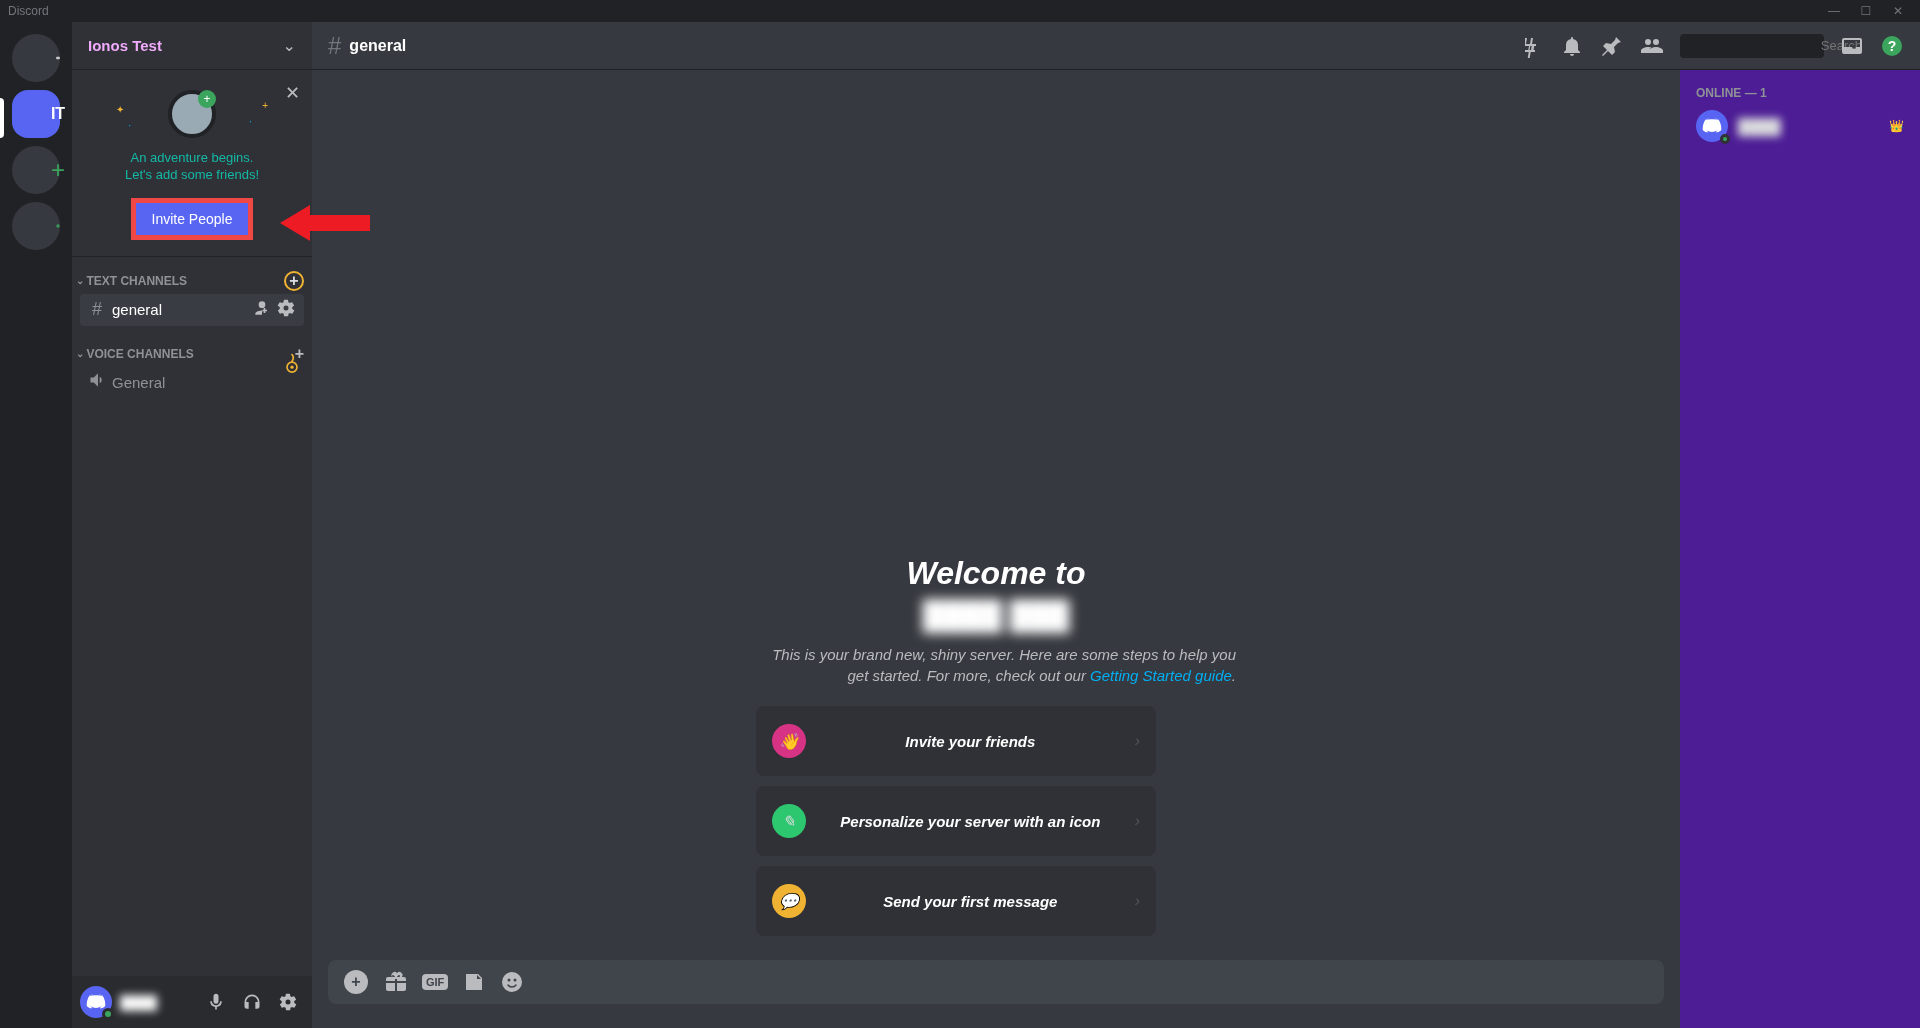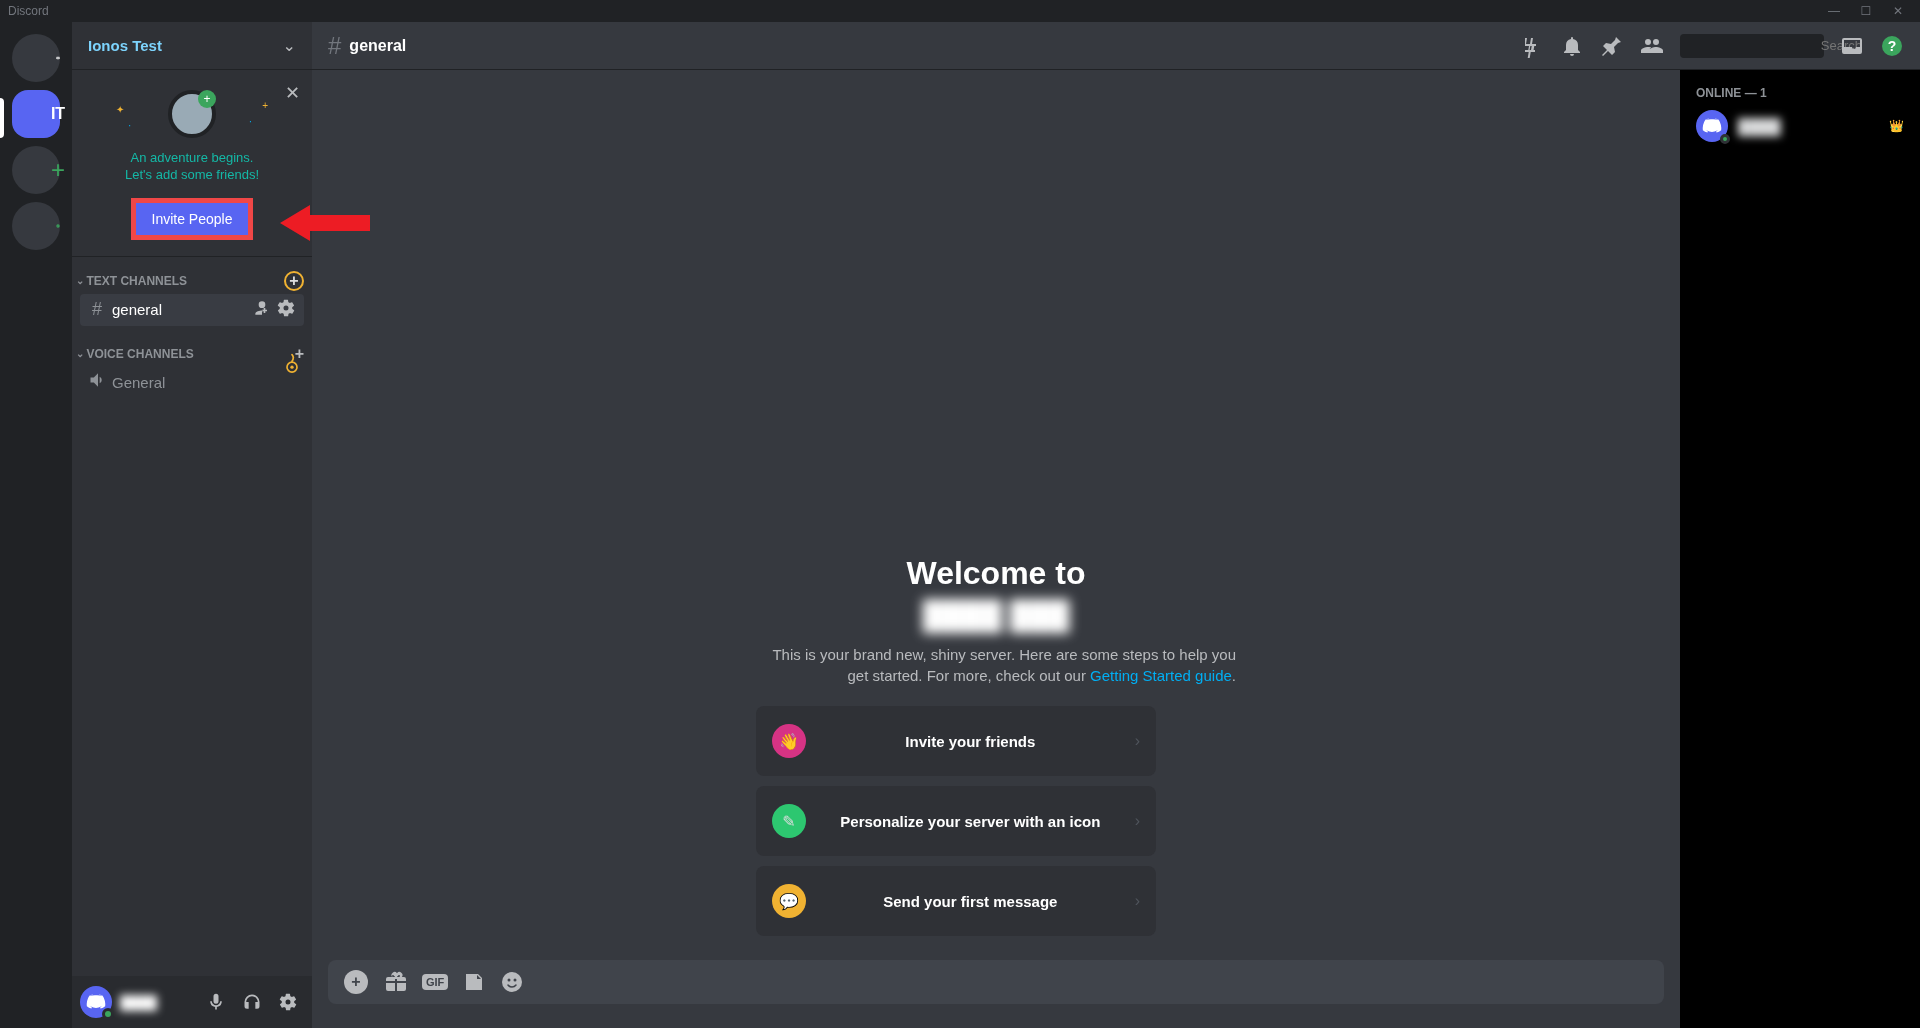--- a/index.html
+++ b/index.html
@@ -17,21 +17,21 @@
 .server-pill.discord { background: #36393f; }
 .server-pill.discord svg { width: 28px; height: 28px; fill: #dcddde; }
 .server-pill.selected { border-radius: 16px; background: #5865f2; color: #fff; font-weight: 600; }
 .server-pill.add { color: #3ba55d; font-size: 24px; }
 .server-pill.explore { color: #3ba55d; }
 .rail-indicator { position: absolute; left: 0; width: 4px; height: 40px; background: #fff; border-radius: 0 4px 4px 0; }
 
 
 .channel-sidebar { width: 240px; background: #2f3136; display: flex; flex-direction: column; }
 .server-header { height: 48px; border-bottom: 1px solid #202225; display: flex; align-items: center; justify-content: space-between; padding: 0 16px; cursor: pointer; }
-.server-header .name { font-weight: 600; color: #7dd3fc; font-size: 15px; }
+.server-header .name { font-weight: 600; color: #f0abfc; font-size: 15px; }
 .server-header .chev { color: #b9bbbe; }
 
 .invite-card { padding: 16px; border-bottom: 1px solid #202225; position: relative; text-align: center; }
 .invite-card .close { position: absolute; top: 12px; right: 12px; color: #b9bbbe; cursor: pointer; font-size: 18px; }
 .invite-art { height: 56px; position: relative; display:flex; align-items:center; justify-content:center; }
 .invite-avatar { width:48px; height:48px; border-radius:50%; background:#99aab5; border:4px solid #202225; position:relative; }
 .invite-avatar .plus-badge { position:absolute; top:-4px; right:-4px; width:18px; height:18px; border-radius:50%; background:#3ba55d; color:#fff; font-size:12px; display:flex; align-items:center; justify-content:center; }
 .sparkle { position:absolute; color:#f0b232; font-size:10px; }
 .invite-card p { font-size: 13px; color: #14b8a6; line-height: 1.3; margin-top: 8px; }
 .invite-btn-wrap { margin-top: 14px; display: inline-block; padding: 3px; background: #f04747; border: 2px solid #f04747; }
@@ -65,21 +65,21 @@
 .chat-header { height: 48px; border-bottom: 1px solid #202225; display: flex; align-items: center; padding: 0 16px; gap: 8px; }
 .chat-header .hash-big { color: #72767d; font-size: 24px; }
 .chat-header .title { color: #fff; font-weight: 600; flex: 1; }
 .chat-header .toolbar { display: flex; align-items: center; gap: 16px; }
 .chat-header .toolbar span { color: #b9bbbe; cursor: pointer; display:flex; align-items:center; }
 .chat-header .search-box { background: #202225; border-radius: 4px; width: 144px; height: 24px; display: flex; align-items: center; padding: 0 6px; color: #72767d; font-size: 13px; }
 .chat-header .search-box input { background: transparent; border: none; color: #dcddde; flex: 1; outline: none; font-size: 13px; text-align: right; }
 
 .chat-body { flex: 1; display: flex; overflow: hidden; }
 .messages { flex: 1; display: flex; flex-direction: column; position: relative; }
-.message-scroll { flex: 1; overflow: auto; display: flex; flex-direction: column; justify-content: flex-end; align-items: center; padding-bottom: 24px; }
+.message-scroll { flex: 1; overflow: auto; display: flex; flex-direction: column; justify-content: flex-end; align-items: center; padding-bottom: 24px; font-style: italic; }
 
 .welcome { text-align: center; max-width: 480px; }
 .welcome h1 { color: #fff; font-size: 32px; font-weight: 800; margin-bottom: 8px; }
 .welcome .server-name-blur { font-size: 28px; font-weight: 800; color: #fff; filter: blur(6px); margin-bottom: 12px; display:inline-block; }
 .welcome p { color: #b9bbbe; font-size: 15px; line-height: 1.4; text-align: right; }
 .welcome p a { color: #00aff4; text-decoration: none; }
 .welcome-cards { margin-top: 20px; display: flex; flex-direction: column; gap: 10px; width: 400px; }
 .wcard { background: #2f3136; border-radius: 8px; height: 70px; display: flex; align-items: center; padding: 0 16px; cursor: pointer; gap: 14px; }
 .wcard .wicon { width: 34px; height: 34px; border-radius: 50%; display:flex; align-items:center; justify-content:center; font-size:16px; }
 .wcard .wlabel { flex: 1; color: #fff; font-weight: 600; font-size: 15px; }
@@ -87,21 +87,21 @@
 
 .message-input-wrap { padding: 0 16px 24px 16px; }
 .message-input { background: #40444b; border-radius: 8px; height: 44px; display: flex; align-items: center; padding: 0 16px; gap: 16px; }
 .message-input .attach { width: 24px; height: 24px; border-radius: 50%; background: #b9bbbe; color: #40444b; display:flex; align-items:center; justify-content:center; font-weight: bold; cursor: pointer; }
 .message-input input { flex: 1; background: transparent; border: none; color: #dcddde; outline: none; font-size: 15px; }
 .message-input .actions { display: flex; gap: 14px; color: #b9bbbe; }
 .message-input .actions span { cursor: pointer; display:flex; align-items:center; }
 .gif-badge { background: #b9bbbe; color: #40444b; font-size: 11px; font-weight: 800; padding: 2px 4px; border-radius: 4px; }
 
 
-.members { width: 240px; background: #000000; padding: 16px 8px; }
+.members { width: 240px; background: #4c1d95; padding: 16px 8px; }
 .members .group-label { font-size: 12px; color: #8e9297; font-weight: 600; padding: 0 8px; margin-bottom: 6px; }
 .member { display: flex; align-items: center; gap: 10px; padding: 4px 8px; border-radius: 4px; cursor: pointer; }
 .member-avatar { width: 32px; height: 32px; border-radius: 50%; background: #5865f2; position:relative; display:flex; align-items:center; justify-content:center; }
 .member-avatar .status-dot { position:absolute; bottom:-2px; right:-2px; width:10px; height:10px; border-radius:50%; background:#3ba55d; border:3px solid #2f3136; }
 .member-name { color: #dcddde; font-size: 15px; filter: blur(4px); flex:1; }
 .crown { color: #f0b232; font-size: 12px; }
 
 
 .red-arrow { position: absolute; left: 280px; top: 200px; pointer-events: none; }
 .red-arrow svg { width: 90px; height: 46px; }

